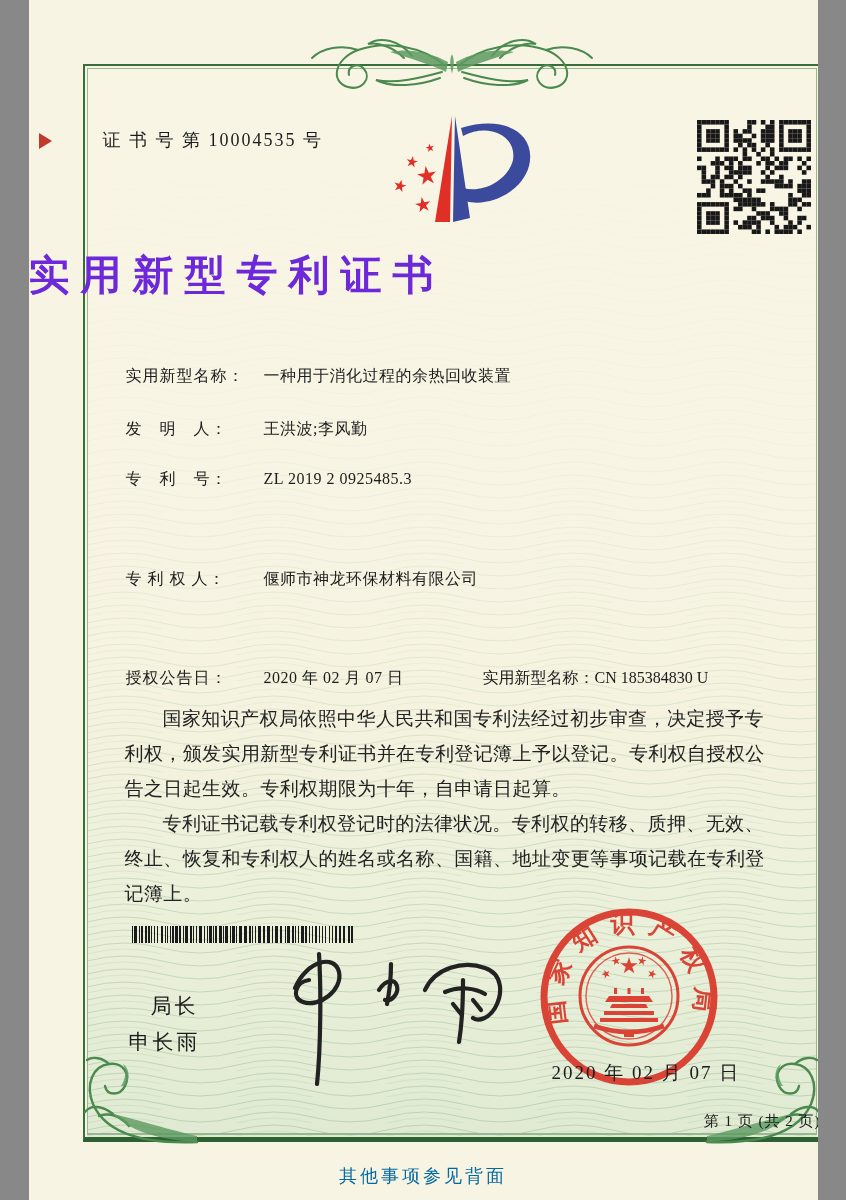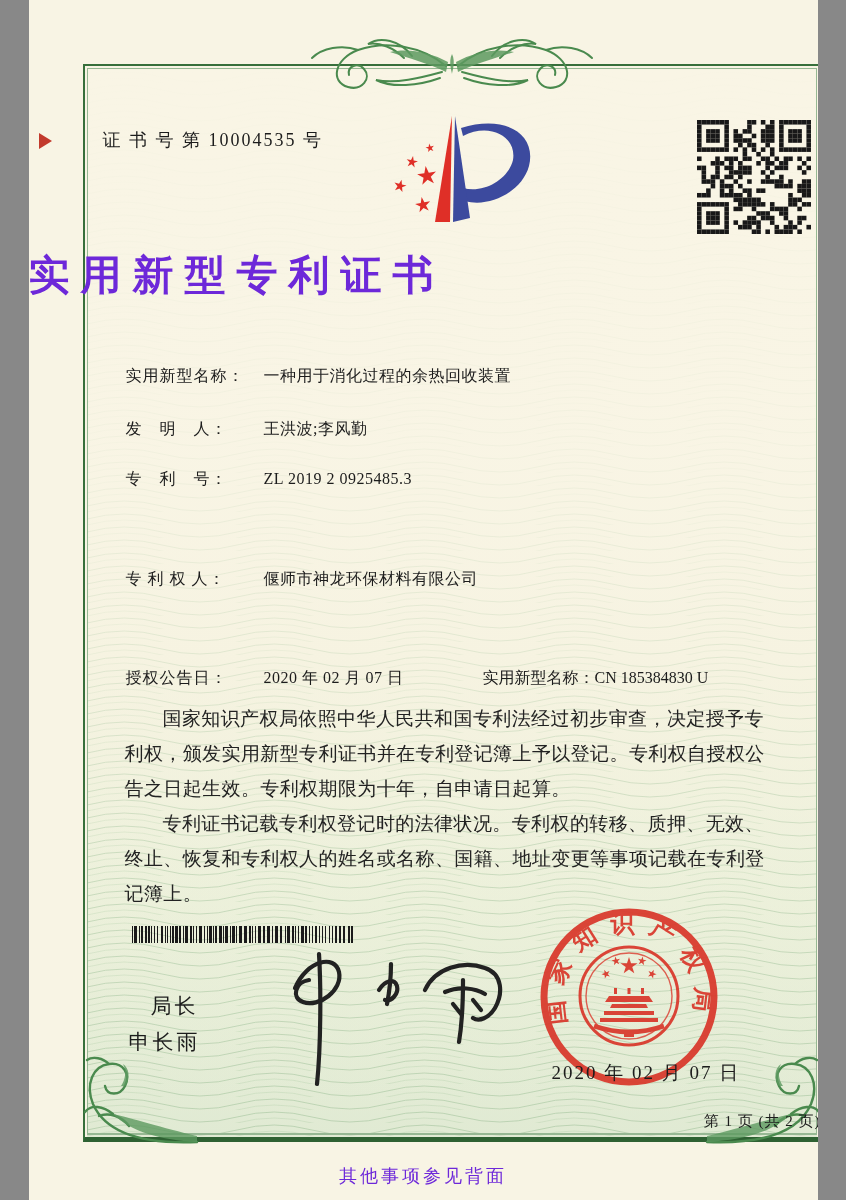--- a/index.html
+++ b/index.html
@@ -56,21 +56,21 @@
   .legal{position:absolute;left:96px;top:701px;width:658px;}
   .legal p{margin:0;font-size:19px;line-height:35px;text-indent:2em;letter-spacing:0.4px;color:#222;}
   
   .barcode{position:absolute;left:103px;top:926px;width:226px;height:17px;}
   .signer-title{position:absolute;left:100px;top:992px;font-size:21px;letter-spacing:3px;font-family:Liberation Sans, sans-serif;margin-left:22px;}
   .signer-name{position:absolute;left:100px;top:1028px;font-size:21px;letter-spacing:3px;font-family:Liberation Serif, serif;}
   .signature{position:absolute;left:238px;top:946px;width:240px;height:145px;}
   .seal{position:absolute;left:505px;top:902px;width:190px;height:190px;opacity:0.93;}
   .seal-date{position:absolute;left:523px;top:1060px;font-size:19px;letter-spacing:2px;z-index:5;}
   .page-info{position:absolute;left:54px;top:1112px;width:738px;text-align:right;font-size:15px;letter-spacing:1px;}
-  .back-note{position:absolute;left:0;top:1164px;width:100%;text-align:center;font-size:18px;letter-spacing:3px;color:#6d28d9;}
+  .back-note{position:absolute;left:0;top:1164px;width:100%;text-align:center;font-size:18px;letter-spacing:3px;color:#0369a1;}
   .orn-top{position:absolute;left:273px;top:32px;width:300px;height:66px;}
   .orn-corner{position:absolute;width:120px;height:92px;}
   .orn-left{left:50px;top:1056px;}
   .orn-right{left:676px;top:1056px;transform:scaleX(-1);}
 </style>
 </head>
 <body>
 
 <div class="page">
 

